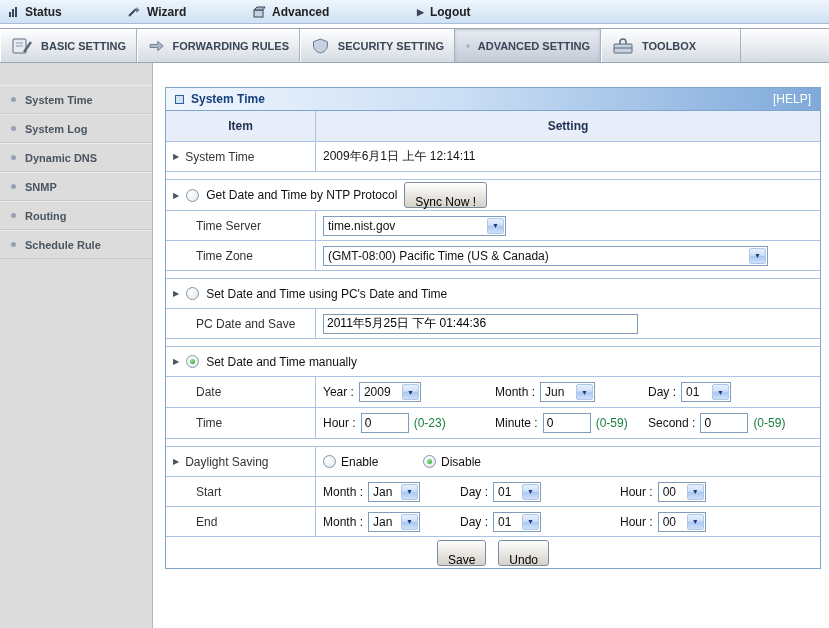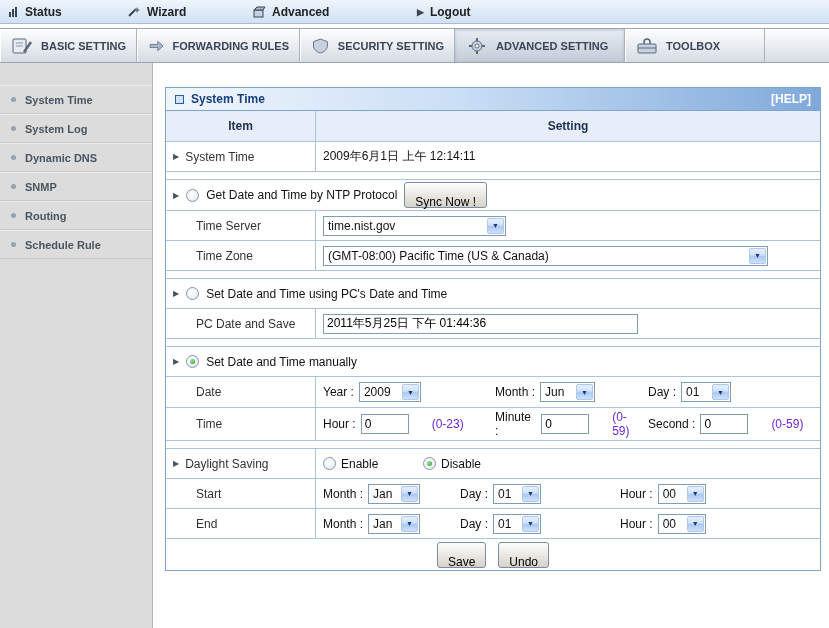--- a/index.html
+++ b/index.html
@@ -73,21 +73,21 @@
   .panel { border: 1px solid #7fa5cd; }
   .panel-head {
     height: 23px;
     display: flex; align-items: center; justify-content: space-between;
     padding: 0 9px;
     background: linear-gradient(90deg, #f1f6fd 0%, #cadef5 45%, #7fa9da 100%);
     border-bottom: 1px solid #7fa5cd;
   }
   .ph-left { display: flex; align-items: center; gap: 7px; font-weight: bold; color: #17407e; }
   .ph-ico { width: 9px; height: 9px; border: 1px solid #2d5f9e; background: #cfe2f6; }
-  .ph-help { color: #fff; font-weight: bold; text-decoration: none; cursor: pointer; }
+  .ph-help { color: #fff; font-weight: normal; text-decoration: none; cursor: pointer; }
 
   
   .row { display: flex; min-height: 30px; border-top: 1px solid #a9c3e2; background: #fff; align-items: stretch; }
   .row.hdr { border-top: none; background: #e8eef9; }
   .row.hdr .cell { justify-content: center; font-weight: bold; color: #1e3050; }
   .cell { display: flex; align-items: center; padding: 2px 7px; }
   .cell.item { width: 150px; flex: 0 0 150px; border-right: 1px solid #a9c3e2; gap: 6px; color: #333; }
   .cell.set { flex: 1; gap: 5px; color: #111; }
   .cell.full { flex: 1; gap: 7px; color: #111; }
   .row.gap { min-height: 8px; height: 8px; }
@@ -127,21 +127,21 @@
   }
   .xp-btn {
     height: 26px; padding: 12px 10px;
     font: 12px "Liberation Sans", sans-serif; color: #000;
     background: linear-gradient(#ffffff, #eceae6 45%, #d6d2c8);
     border: 1px solid #7b8ca0; border-radius: 3px;
     cursor: pointer;
   }
   .grp { display: inline-flex; align-items: center; gap: 5px; flex: 0 0 auto; }
   .row.btns { justify-content: center; align-items: center; gap: 12px; min-height: 32px; }
-  .rng { color: #6d28d9; margin-left: 18px; }
+  .rng { color: #15803d; }
 </style>
 </head>
 <body>
 
 <div class="menubar">
   <div class="mb-item mb-status">
     <svg width="12" height="12">
         <rect x="2" y="6" width="2" height="5" fill="#3a4656"></rect>
         <rect x="5" y="3" width="2" height="8" fill="#3a4656"></rect>
         <rect x="8" y="1" width="2" height="10" fill="#3a4656"></rect>
@@ -183,21 +183,21 @@
         <path d="M4 8 h10 v-4 l7 6 -7 6 v-4 H4 z" fill="#aebacc" stroke="#5a6878"></path>
       </svg>
     <span>FORWARDING RULES</span>
   </div>
   <div class="tab" style="width:155px">
     <svg width="24" height="20" viewBox="0 0 24 20">
         <path d="M12 2 L20 5 V10 C20 14 16 17 12 18 C8 17 4 14 4 10 V5 Z" fill="#c6d2e2" stroke="#5a6878"></path>
       </svg>
     <span>SECURITY SETTING</span>
   </div>
-  <div class="tab active" style="width:170px">
+  <div class="tab active" style="width:146px">
     <svg width="24" height="20" viewBox="0 0 24 20">
         <circle cx="12" cy="10" r="5" fill="#c6d2e2" stroke="#5a6878"></circle>
         <circle cx="12" cy="10" r="2" fill="#fff" stroke="#5a6878"></circle>
         <g stroke="#5a6878" stroke-width="2">
           <line x1="12" y1="2" x2="12" y2="5"></line>
           <line x1="12" y1="15" x2="12" y2="18"></line>
           <line x1="4" y1="10" x2="7" y2="10"></line>
           <line x1="17" y1="10" x2="20" y2="10"></line>
         </g>
       </svg>

